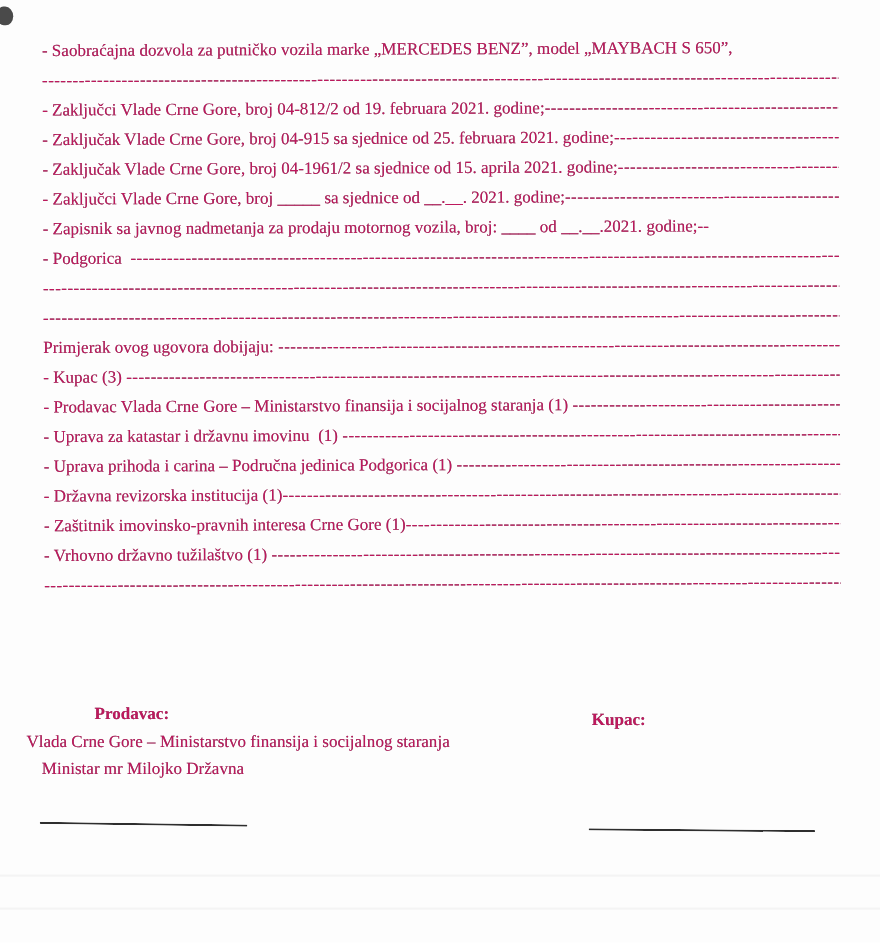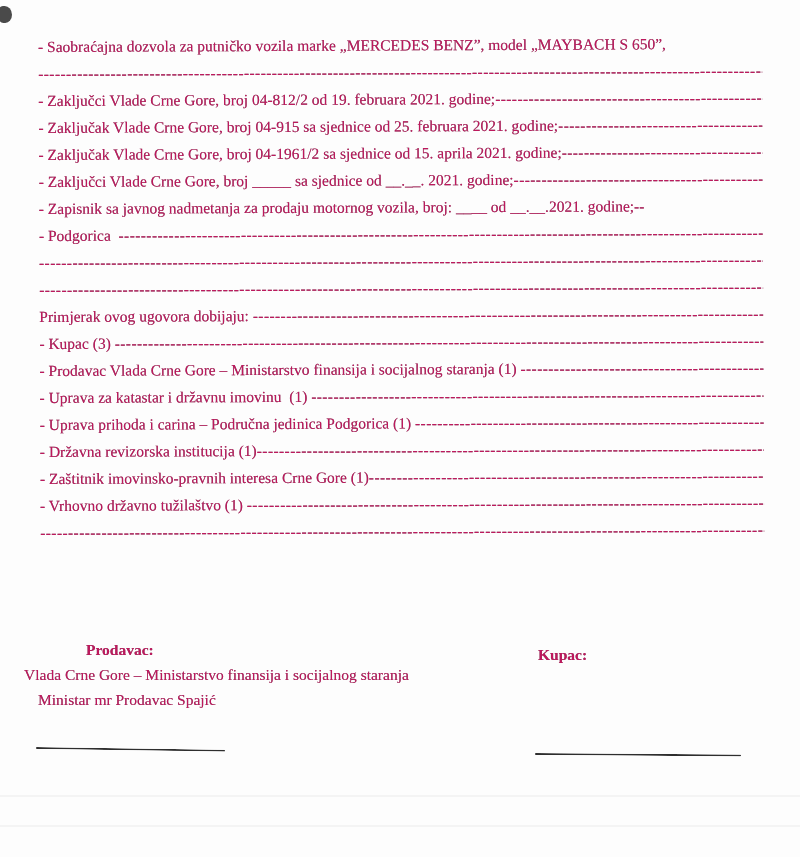--- a/index.html
+++ b/index.html
@@ -148,21 +148,21 @@
     <div class="line">
       <span class="t"></span><span class="fill">--------------------------------------------------------------------------------------------------------------------------------------------------------------------------------------------------------------------------------</span>
     </div>
 
   </div>
 
 
   <div>
     <div class="sig-label prodavac-label">Prodavac:</div>
     <div class="sig-text prodavac-org">Vlada Crne Gore – Ministarstvo finansija i socijalnog staranja</div>
-    <div class="sig-text prodavac-person">Ministar mr Prodavac Spajić</div>
+    <div class="sig-text prodavac-person">Ministar mr Milojko Državna</div>
     <div class="sig-label kupac-label">Kupac:</div>
     <div class="sig-line sig-line-left"></div>
     <div class="sig-line sig-line-right"></div>
   </div>
 
   <div class="scan-streak streak-1"></div>
   <div class="scan-streak streak-2"></div>
 
 </div>
 

